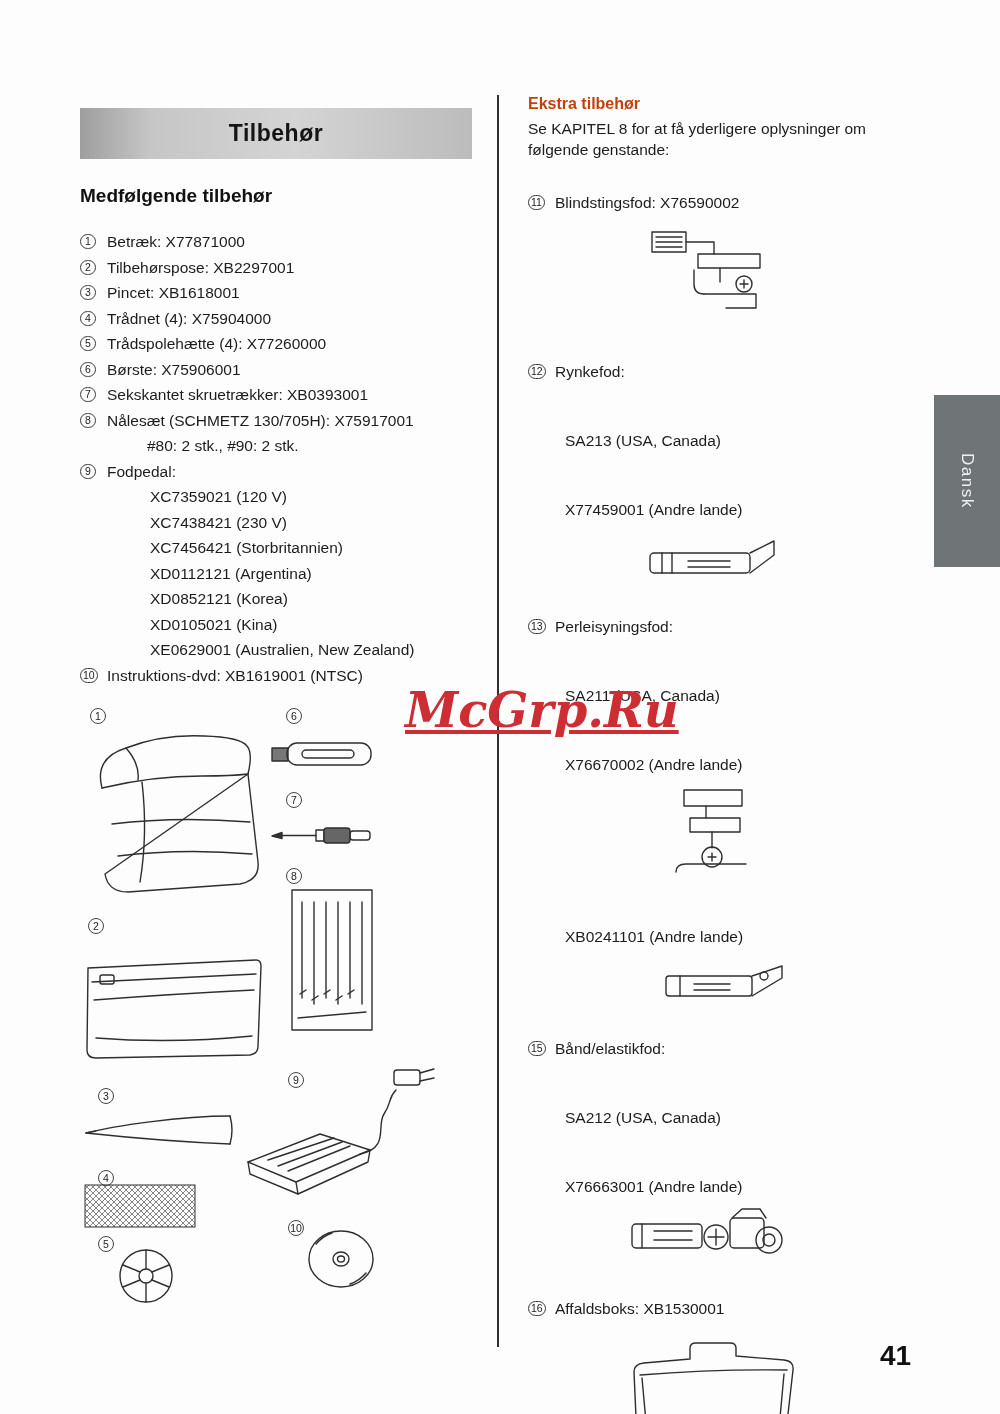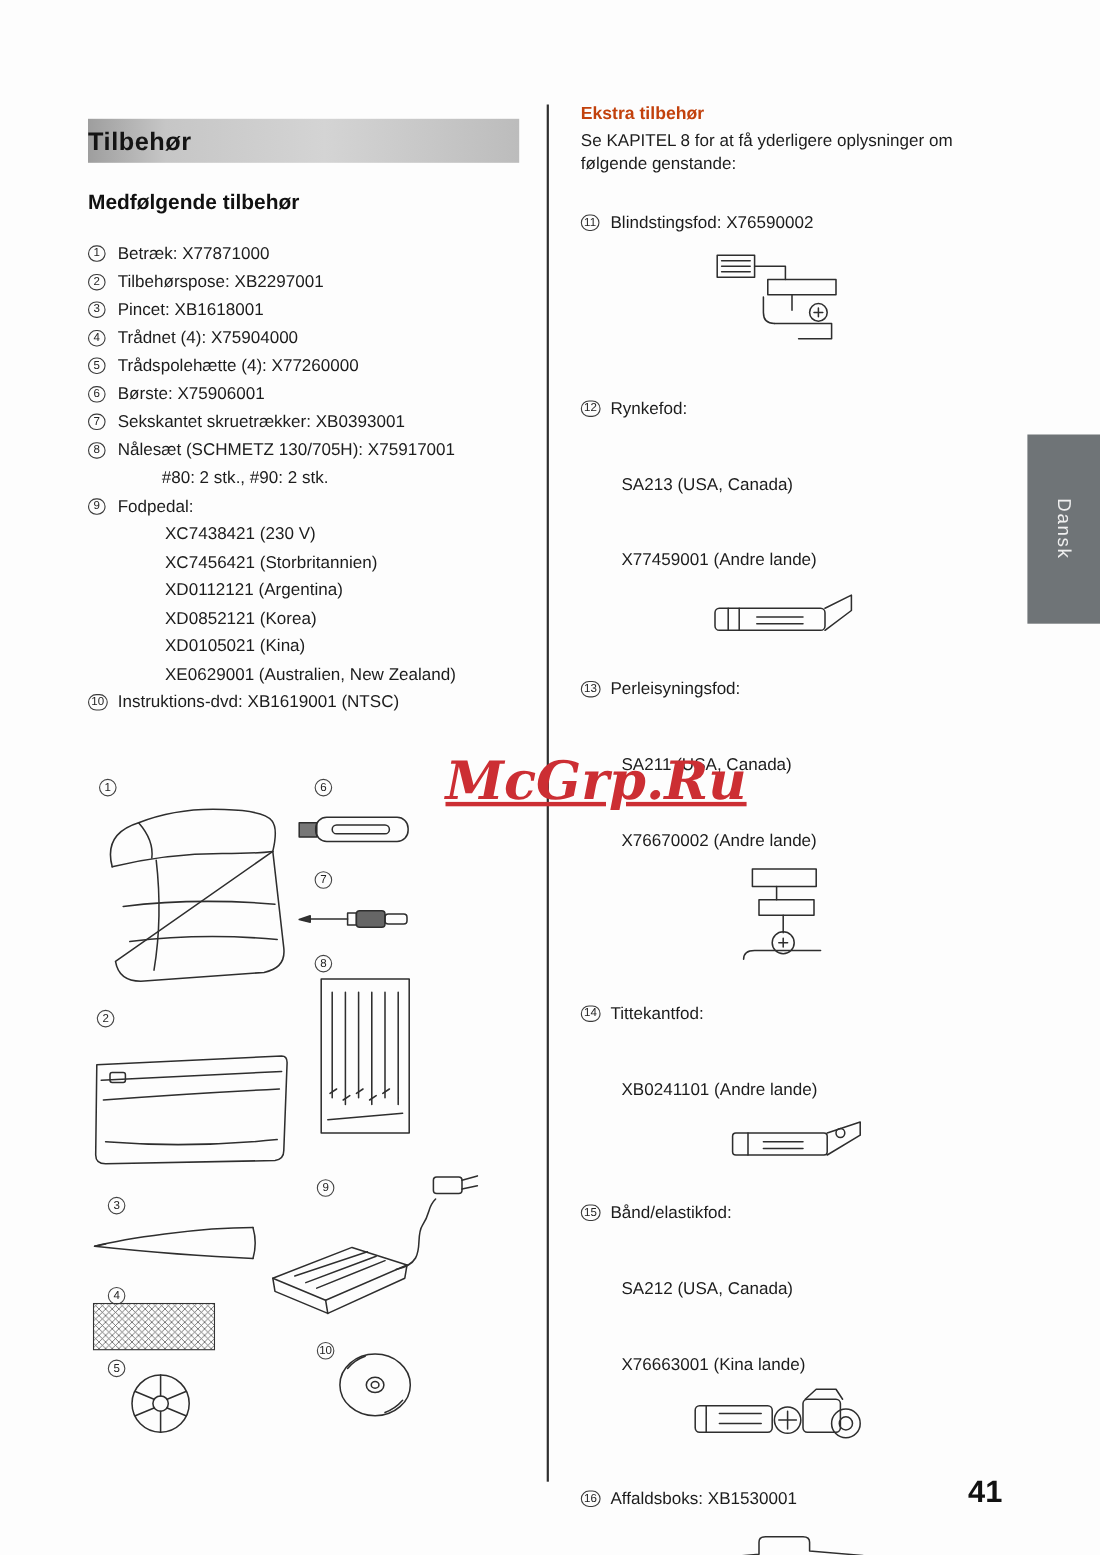--- a/index.html
+++ b/index.html
@@ -3,21 +3,21 @@
 <meta charset="utf-8">
 <style>
   * { margin:0; padding:0; box-sizing:border-box; }
   html,body { background:#e9e9e9; }
   body { font-family:"Liberation Sans","DejaVu Sans",sans-serif; color:#1c1c1c; }
   .page { position:relative; width:1000px; height:1414px; background:#fdfdfd; margin:0 auto; overflow:hidden; }
 
   
   .col-left { position:absolute; left:80px; top:108px; width:392px; height:1240px; }
   .title-bar {
-    height:40px; display:flex; align-items:center; 
+    height:51px; display:flex; align-items:center; justify-content:center;
     background:linear-gradient(90deg,#9e9e9e 0%,#c6c6c6 18%,#d4d4d4 55%,#bcbcbc 100%);
     font-size:23px; font-weight:bold; color:#141414; letter-spacing:0.5px;
   }
   .h-left { font-size:19px; font-weight:bold; margin:26px 0 22px 0; color:#111; }
   .list { font-size:15.5px; }
   .li { position:relative; padding-left:27px; line-height:25.5px; }
   .cnum {
     position:absolute; left:0; top:5px;
     min-width:16px; height:15px; padding:0 2px;
     border:1px solid #3a3a3a; border-radius:9px;
@@ -114,20 +114,21 @@
       </div>
       <div class="li">
         <span class="cnum">8</span>
         <span>Nålesæt (SCHMETZ 130/705H): X75917001</span>
       </div>
       <div class="sub">#80: 2 stk., #90: 2 stk.</div>
       <div class="li">
         <span class="cnum">9</span>
         <span>Fodpedal:</span>
       </div>
+      <div class="sub deep">XC7359021 (120 V)</div>
       <div class="sub deep">XC7438421 (230 V)</div>
       <div class="sub deep">XC7456421 (Storbritannien)</div>
       <div class="sub deep">XD0112121 (Argentina)</div>
       <div class="sub deep">XD0852121 (Korea)</div>
       <div class="sub deep">XD0105021 (Kina)</div>
       <div class="sub deep">XE0629001 (Australien, New Zealand)</div>
       <div class="li">
         <span class="cnum">10</span>
         <span>Instruktions-dvd: XB1619001 (NTSC)</span>
       </div>
@@ -300,42 +301,38 @@
           <rect x="34" y="34" width="50" height="14"></rect>
           <path d="M56,48 v16"></path>
           <circle cx="56" cy="73" r="10"></circle>
           <path d="M52,73 h8 M56,69 v8"></path>
           <path d="M20,88 q0,-8 10,-8 h60"></path>
         </g>
       </svg>
     </div>
 
     <div class="ritem">
-      <div class="li">
-        <span class="cnum">14</span>
-        <span>Tittekantfod:</span>
-      </div>
       <div class="rsub">XB0241101 (Andre lande)</div>
       <svg class="rfig f14" width="130" height="48" viewBox="0 0 130 48">
         <g class="draw">
           <rect x="6" y="18" width="86" height="20" rx="3"></rect>
           <path d="M92,18 L122,8 v12 L92,38"></path>
           <path d="M20,18 v20 M34,26 h36 M34,32 h36"></path>
           <circle cx="104" cy="18" r="4"></circle>
         </g>
       </svg>
     </div>
 
     <div class="ritem">
       <div class="li">
         <span class="cnum">15</span>
         <span>Bånd/elastikfod:</span>
       </div>
       <div class="rsub">SA212 (USA, Canada)</div>
-      <div class="rsub">X76663001 (Kina lande)</div>
+      <div class="rsub">X76663001 (Andre lande)</div>
       <svg class="rfig f15" width="165" height="62" viewBox="0 0 165 62">
         <g class="draw">
           <rect x="4" y="20" width="70" height="24" rx="4"></rect>
           <path d="M14,20 v24 M26,27 h38 M26,36 h38"></path>
           <circle cx="88" cy="33" r="12"></circle>
           <path d="M80,33 h16 M88,25 v16"></path>
           <rect x="102" y="14" width="34" height="30" rx="4"></rect>
           <circle cx="141" cy="36" r="13"></circle>
           <circle cx="141" cy="36" r="6"></circle>
           <path d="M104,14 L114,5 h18 l6,9"></path>

